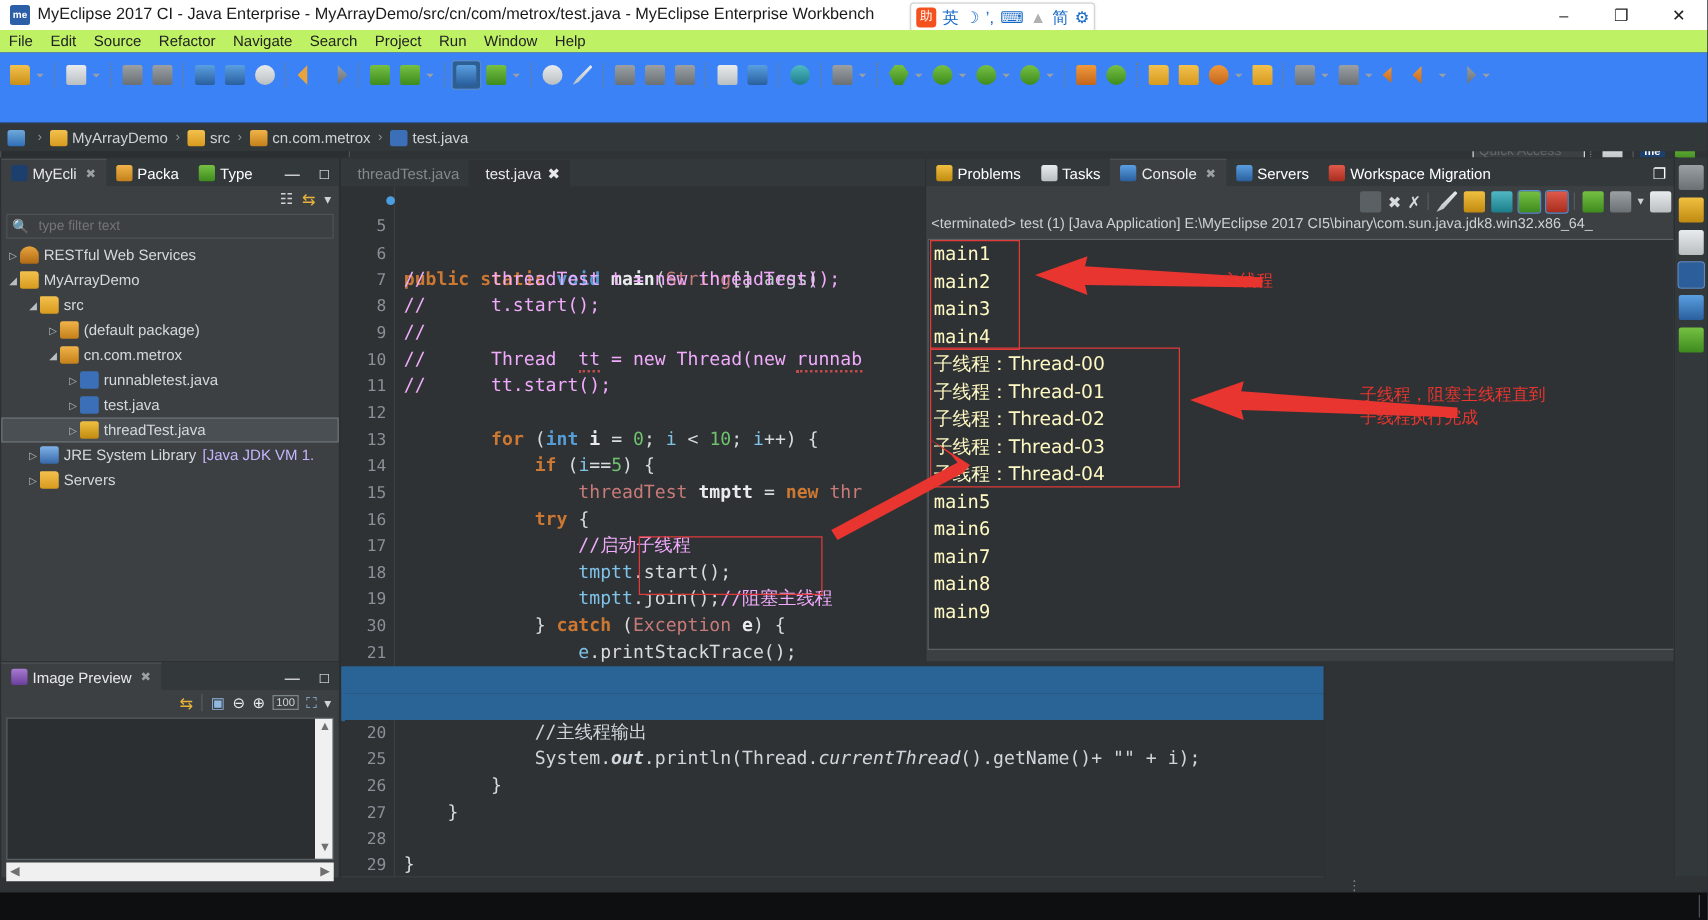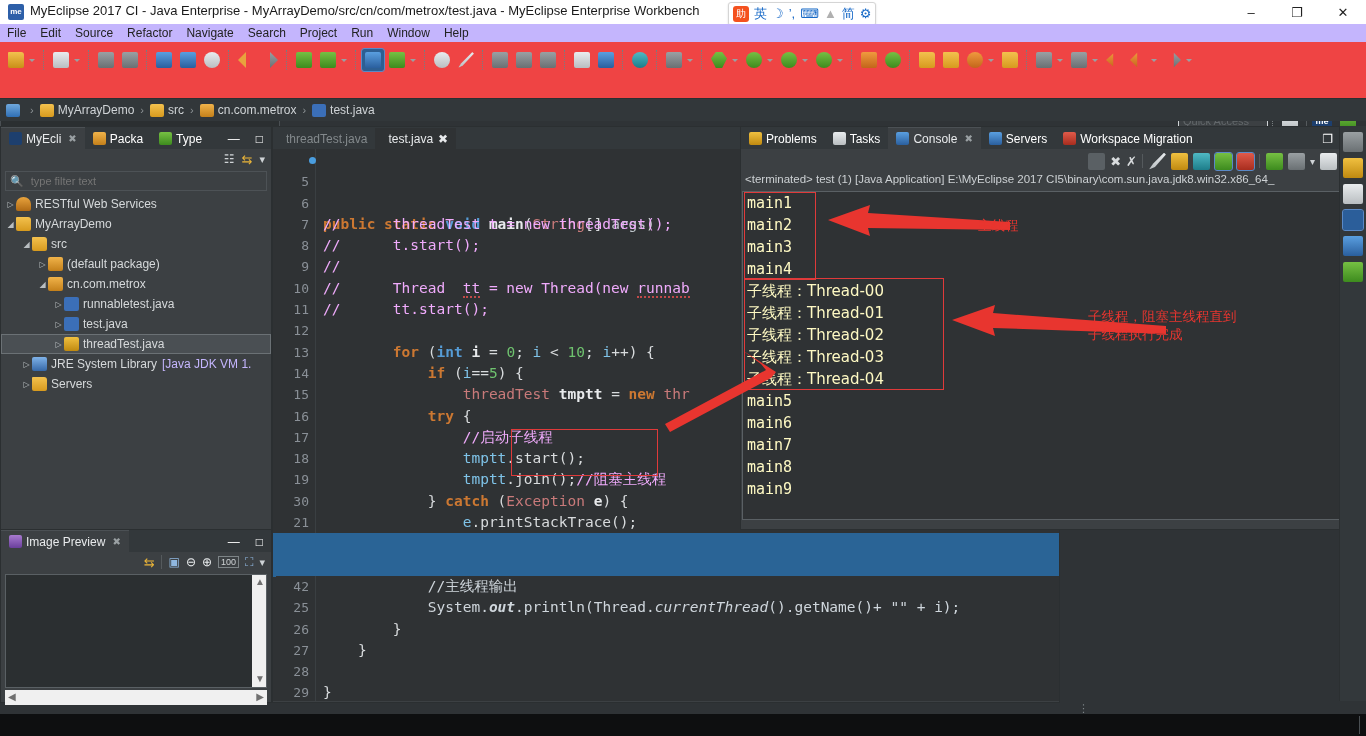--- a/index.html
+++ b/index.html
@@ -23,25 +23,25 @@
   .win-btn{width:46px;height:24px;display:flex;align-items:center;justify-content:center;color:#222;font-size:13px;}
 
   
   .ime{position:absolute;left:728px;top:2px;height:22px;background:#ffffff;border:1px solid #d5d5d5;border-radius:3px;
        display:flex;align-items:center;padding:0 4px;gap:5px;box-shadow:0 1px 2px rgba(0,0,0,.16);}
   .ime-logo{width:16px;height:16px;background:#f4511e;border-radius:3px;color:#fff;font-size:10px;line-height:16px;text-align:center;}
   .ime-i{font-size:13px;color:#1769c7;line-height:16px;}
   .ime-i.gray{color:#b0b0b0;}
 
   
-  .menubar{position:absolute;left:0;top:24px;width:1366px;height:18px;background:#c4b5fd;display:flex;align-items:flex-end;}
+  .menubar{position:absolute;left:0;top:24px;width:1366px;height:18px;background:#bef264;display:flex;align-items:flex-end;}
   .menu-item{font-size:12px;color:#222;padding:0 7px;line-height:18px;}
 
   
-  .toolbar{position:absolute;left:0;top:42px;width:1366px;height:56px;background:#ef4444;border-bottom:1px solid #2b2f31;}
+  .toolbar{position:absolute;left:0;top:42px;width:1366px;height:56px;background:#3b82f6;border-bottom:1px solid #2b2f31;}
   .tb-row{position:absolute;left:4px;top:4px;height:28px;display:flex;align-items:center;}
   .tbtn{width:22px;height:22px;margin:0 1px;position:relative;border-radius:2px;}
   .sep{width:1px;height:20px;margin:0 4px;border-left:1px dotted #777d80;}
   .caret{width:9px;height:22px;margin-right:2px;position:relative;}
   .caret:after{content:"";position:absolute;left:1px;top:10px;border-left:3px solid transparent;border-right:3px solid transparent;border-top:3px solid #9aa0a3;}
   .ico{position:absolute;left:3px;top:3px;width:16px;height:16px;border-radius:2px;}
 
   .qa-box{position:absolute;left:1178px;top:70px;width:88px;height:19px;border:1px solid #cfd3d6;background:#3c4043;}
   .qa-box span{display:block;color:#63686b;font-size:11px;padding:2px 0 0 4px;}
   .tb-right{position:absolute;right:6px;top:68px;display:flex;align-items:center;gap:4px;}
@@ -617,21 +617,21 @@
           <span class="ln">22</span>
           <span class="ctext pl">        }</span>
         </div>
 
         <div class="codeline hl">
           <span class="ln">23</span>
           <span class="ctext">            //主线程输出</span>
         </div>
 
         <div class="codeline hl">
-          <span class="ln">42</span>
+          <span class="ln">20</span>
           <span class="ctext">            System.<span class="bold" style="font-style:italic">out</span>.println(Thread.<span style="font-style:italic">currentThread</span>().getName()+ "" + i);</span>
         </div>
 
         <div class="codeline">
           <span class="ln">25</span>
           <span class="ctext pl">        }</span>
         </div>
 
         <div class="codeline">
           <span class="ln">26</span>

